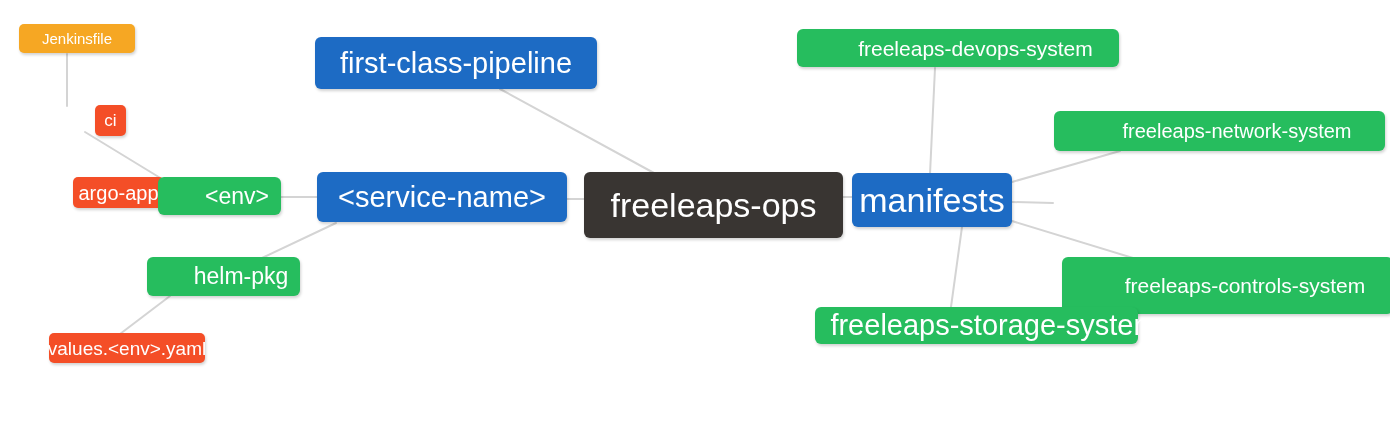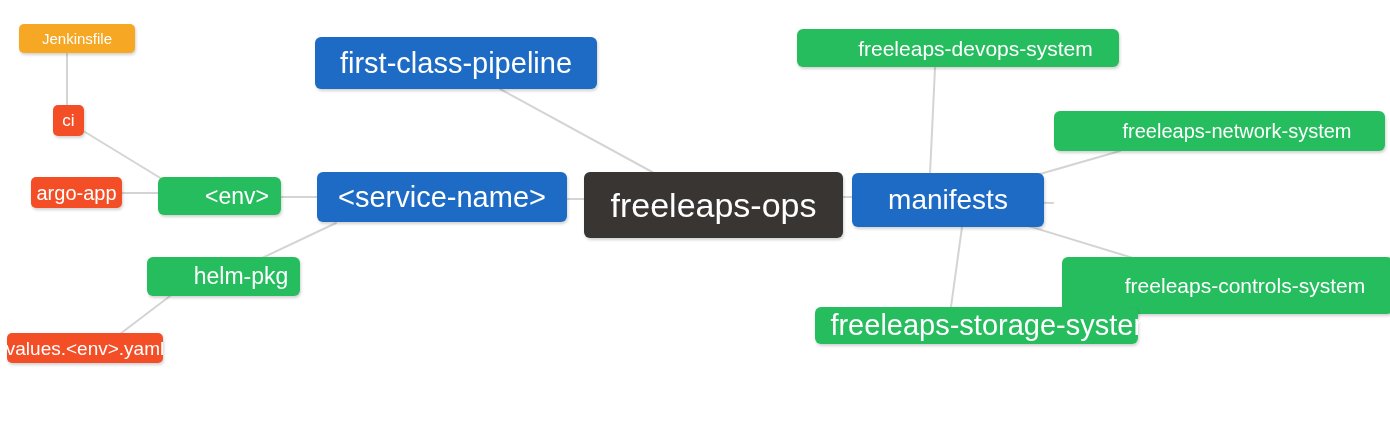--- a/index.html
+++ b/index.html
@@ -27,33 +27,33 @@
     color:var(--c-text);
     white-space:nowrap;
     border-radius:6px;
     box-shadow:1px 2px 3px rgba(0,0,0,0.18);
     cursor:pointer;
     line-height:1;
   }
   .bg-root{background:var(--c-root);}
   .bg-branch{background:var(--c-branch);}
   .bg-green{background:var(--c-green);padding-left:35px;}
-  .bg-red{background:var(--c-red);}
+  .bg-red{background:var(--c-red);margin-left:42px;}
   .bg-orange{background:var(--c-orange);}
 
   .n-jenkinsfile{left:19px;top:24px;width:116px;height:29px;font-size:15px;border-radius:5px;}
   .n-ci{left:53px;top:105px;width:31px;height:31px;font-size:17px;border-radius:5px;}
   .n-argo{left:31px;top:177px;width:91px;height:31px;font-size:20px;border-radius:5px;}
   .n-env{left:158px;top:177px;width:88px;height:38px;font-size:23px;}
   .n-helm{left:147px;top:257px;width:118px;height:39px;font-size:23px;}
   .n-values{left:7px;top:333px;width:156px;height:30px;font-size:19px;border-radius:5px;}
   .n-fcp{left:315px;top:37px;width:282px;height:52px;font-size:29px;}
   .n-service{left:317px;top:172px;width:250px;height:50px;font-size:29px;}
   .n-root{left:584px;top:172px;width:259px;height:66px;font-size:34px;}
-  .n-manifests{left:852px;top:173px;width:192px;height:54px;font-size:28px;}
+  .n-manifests{left:852px;top:173px;width:160px;height:54px;font-size:34px;}
   .n-devops{left:797px;top:29px;width:287px;height:38px;font-size:21px;}
   .n-network{left:1054px;top:111px;width:296px;height:40px;font-size:20px;}
   .n-monitoring{left:1052px;top:185px;width:321px;height:38px;font-size:21px;}
   .n-controls{left:1062px;top:257px;width:296px;height:57px;font-size:21px;}
   .n-storage{left:815px;top:307px;width:288px;height:37px;font-size:29px;}
 </style>
 </head>
 <body>
 
 <div class="canvas">

